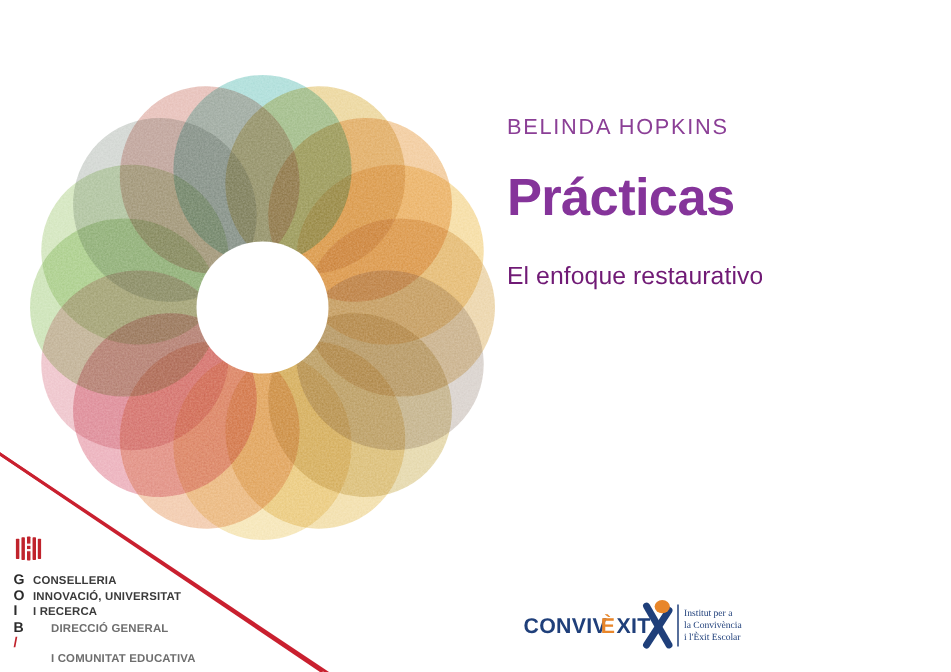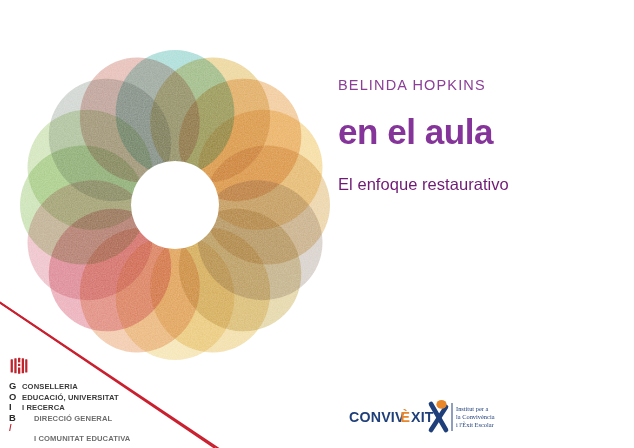--- a/index.html
+++ b/index.html
@@ -156,21 +156,21 @@
           <ellipse cx="131.79" cy="82.00" rx="59.40" ry="63.00" transform="rotate(337.50 131.79 82.00)" fill="#cc6f5e" fill-opacity="0.47" style="mix-blend-mode: multiply;"></ellipse>
         </g>
     </g>
 
     <circle cx="167" cy="167" r="44" fill="#ffffff"></circle>
   </svg>
 
   <div id="text-block">
     <div id="author">BELINDA HOPKINS</div>
     <h1 id="title">
-      <span class="tl">en el aula</span>
+      <span class="tl">Prácticas</span>
     </h1>
     <p id="subtitle">
       <span class="sl">El enfoque restaurativo</span>
     </p>
   </div>
 
   <div id="goib">
     <svg id="goib-crest" width="18" height="19" viewBox="0 0 18 19">
       <g fill="#c0232c">
         <rect x="0.6" y="2.2" width="2.3" height="13.4" rx="0.5"></rect>
@@ -184,21 +184,21 @@
         <rect x="7.3" y="9.0" width="3.6" height="1.5"></rect>
       </g>
     </svg>
     <div id="goib-rows">
         <div class="goib-row">
           <span class="goib-letter">G</span>
           <span class="goib-text">CONSELLERIA</span>
         </div>
         <div class="goib-row">
           <span class="goib-letter">O</span>
-          <span class="goib-text">EDUCACIÓ, UNIVERSITAT</span>
+          <span class="goib-text">INNOVACIÓ, UNIVERSITAT</span>
         </div>
         <div class="goib-row">
           <span class="goib-letter">I</span>
           <span class="goib-text">I RECERCA</span>
         </div>
         <div class="goib-row">
           <span class="goib-letter">B</span>
           <span class="goib-text muted">DIRECCIÓ GENERAL</span>
         </div>
         <div class="goib-row">

